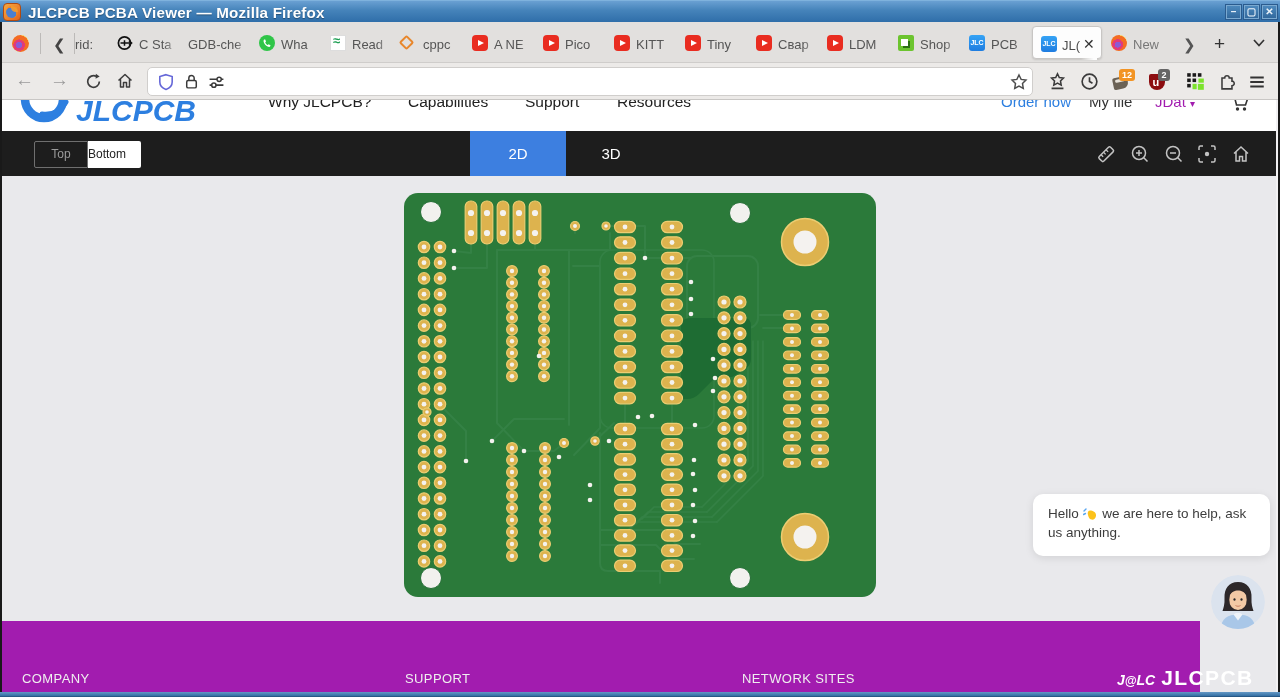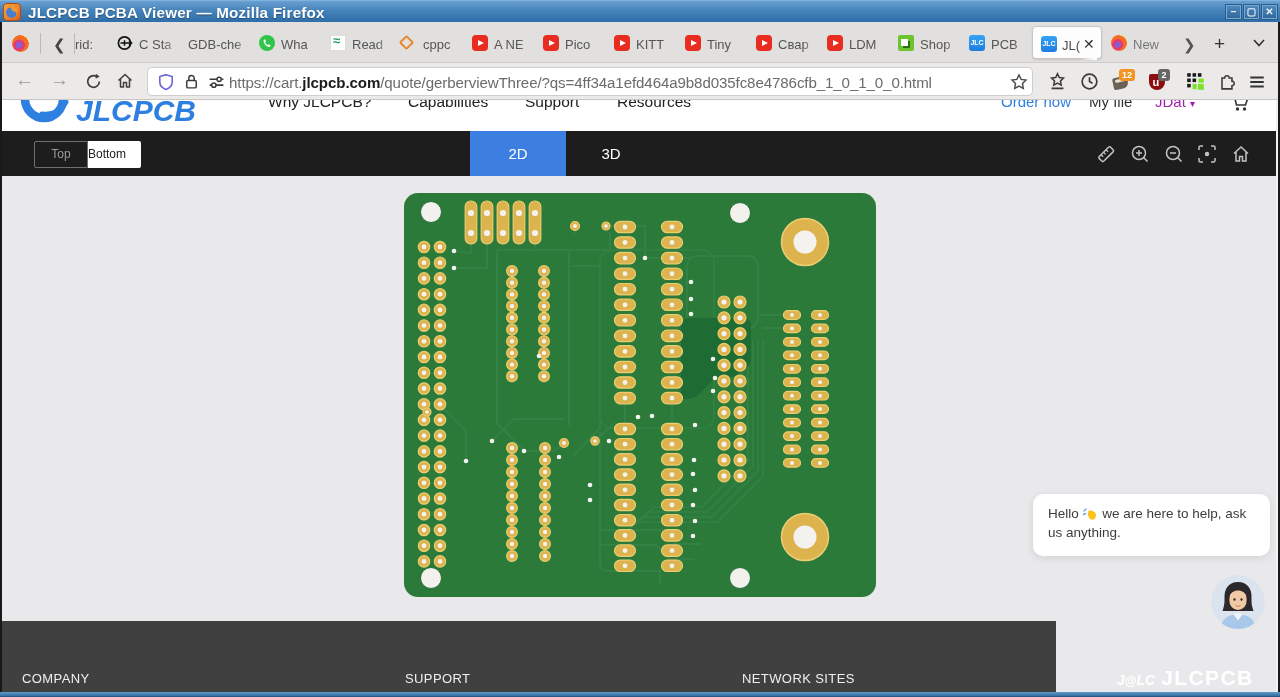--- a/index.html
+++ b/index.html
@@ -35,21 +35,21 @@
 
 .vtoolbar{position:absolute;left:0;top:131px;width:1280px;height:45px;background:#1d1d1d}
 .vt-tab{position:absolute;top:0;height:45px;line-height:45px;color:#fff;font-size:15px;text-align:center}
 .topbtn{position:absolute;left:34px;top:10px;width:54px;height:27px;border:1px solid #6f6f6f;color:#9a9a9a;font-size:12px;text-align:center;line-height:25px;border-radius:2px 0 0 2px}
 .botbtn{position:absolute;left:88px;top:10px;width:53px;height:27px;background:#fff;color:#222;font-size:12px;text-align:left;line-height:27px;border-radius:0 2px 2px 0}
 
 .viewer{position:absolute;left:0;top:176px;width:1280px;height:445px;background:#e9e9ec}
 .chatbubble{position:absolute;left:1033px;top:318px;width:237px;height:62px;background:#fff;border-radius:10px;box-shadow:0 2px 8px rgba(0,0,0,.10)}
 .chatbubble .t{position:absolute;left:15px;top:11px;font-size:13.5px;line-height:18.5px;color:#3c3c3c}
 
-.footer{position:absolute;left:0;top:621px;width:1056px;height:71px;background:#404040}
+.footer{position:absolute;left:0;top:621px;width:1200px;height:71px;background:#a21caf}
 .fcol{position:absolute;top:50px;color:#efefef;font-size:13px;letter-spacing:.4px}
 .bottomstrip{position:absolute;left:0;top:692px;width:1280px;height:5px;background:linear-gradient(#6398c6,#3a74a8 70%,#1d4a74);z-index:60}
 </style></head><body>
 <div class="titlebar">
     <span class="ficon">
       <i></i>
     </span>
     <span class="ttext">JLCPCB PCBA Viewer — Mozilla Firefox</span>
     <span class="winbtn" style="left:1226px">–</span>
     <span class="winbtn" style="left:1244px">▢</span>
@@ -169,21 +169,20 @@
       </svg>
       <svg style="position:absolute;left:35px;top:5px" width="17" height="17" viewBox="0 0 16 16">
         <rect x="3.5" y="7" width="9" height="7" rx="1.4" fill="none" stroke="#3a3a3a" stroke-width="1.4"></rect>
         <path d="M5.5 7 V4.8 A2.5 2.5 0 0 1 10.5 4.8 V7" fill="none" stroke="#3a3a3a" stroke-width="1.4"></path>
       </svg>
       <svg style="position:absolute;left:60px;top:6px" width="17" height="17" viewBox="0 0 16 16">
         <path d="M1.5 5 H14.5 M1.5 10.5 H14.5" stroke="#3a3a3a" stroke-width="1.5"></path>
         <circle cx="10.5" cy="5" r="2" fill="#fff" stroke="#3a3a3a" stroke-width="1.4"></circle>
         <circle cx="5.5" cy="10.5" r="2" fill="#fff" stroke="#3a3a3a" stroke-width="1.4"></circle>
       </svg>
-      <span class="urltext">https://cart.<b>jlcpcb.com</b>/quote/gerberviewThree/?qs=4ff34a1efd464a9b8d035fc8e4786cfb_1_0_1_0_0.html</span>
       <svg style="position:absolute;left:862px;top:5px" width="18" height="18" viewBox="0 0 16 16">
         <path d="M8 1.8 L9.9 5.7 L14.2 6.3 L11.1 9.3 L11.8 13.6 L8 11.6 L4.2 13.6 L4.9 9.3 L1.8 6.3 L6.1 5.7 Z" fill="none" stroke="#4c4c4c" stroke-width="1.3"></path>
       </svg>
     </div>
     <svg style="position:absolute;left:1048px;top:9px" width="19" height="19" viewBox="0 0 16 16">
       <path d="M8 1.5 L9.5 4.6 L13 5.1 L10.5 7.5 L11.1 11 L8 9.4 L4.9 11 L5.5 7.5 L3 5.1 L6.5 4.6 Z" fill="none" stroke="#3a3a3a" stroke-width="1.3"></path>
       <path d="M3 13.8 H13" stroke="#3a3a3a" stroke-width="1.5"></path>
     </svg>
     <svg style="position:absolute;left:1080px;top:9px" width="19" height="19" viewBox="0 0 16 16">
       <circle cx="8" cy="8" r="6.2" fill="none" stroke="#3a3a3a" stroke-width="1.4"></circle>

